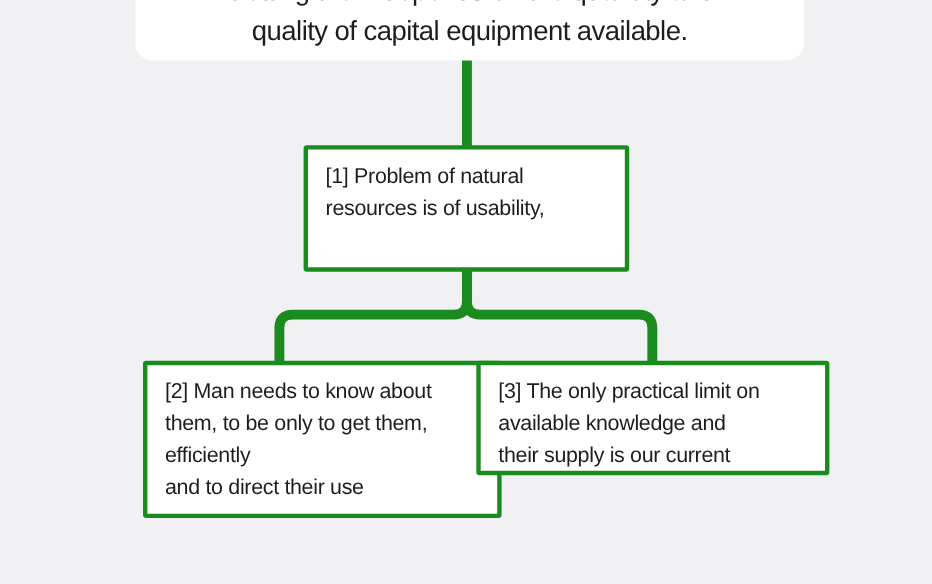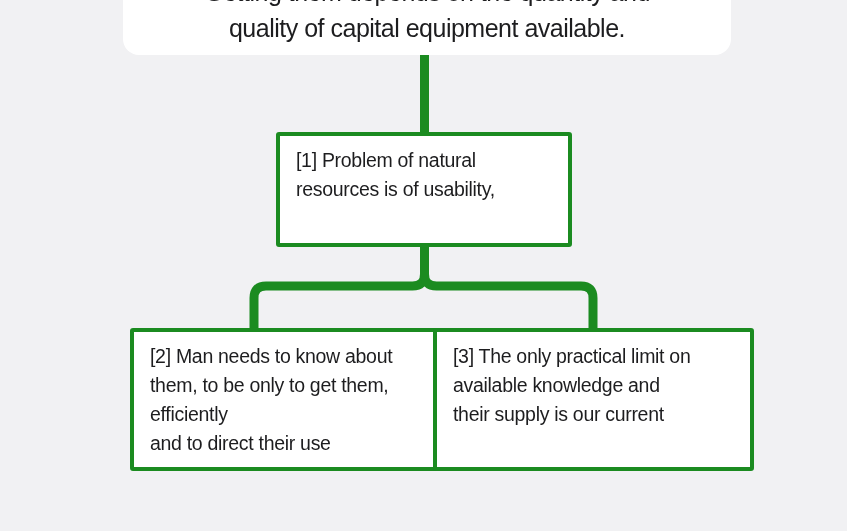--- a/index.html
+++ b/index.html
@@ -66,21 +66,21 @@
     padding: 10px 16px;
   }
   .node.bordered .line {
     font-size: 19.5px;
     line-height: 29px;
     letter-spacing: -0.3px;
     white-space: nowrap;
   }
   .node.n1 { left: 276px; top: 132px; width: 296px; height: 115px; }
   .node.n2 { left: 90px;  top: 328px; width: 326px; height: 143px; margin-left: 40px; }
-  .node.n3 { left: 433px; top: 328px; width: 321px; height: 143px; }
+  .node.n3 { left: 433px; top: 328px; width: 321px; height: 104px; }
 </style>
 </head>
 <body>
 
 <div class="stage">
 
   <svg class="connectors" viewBox="0 0 847 531" aria-hidden="true">
     <path d="M 424.5 50 L 424.5 136"></path>
     <path d="M 424.5 244 L 424.5 274 Q 424.5 286 412.5 286 L 266 286 Q 254 286 254 298 L 254 331"></path>
     <path d="M 424.5 244 L 424.5 274 Q 424.5 286 436.5 286 L 581 286 Q 593 286 593 298 L 593 331"></path>

